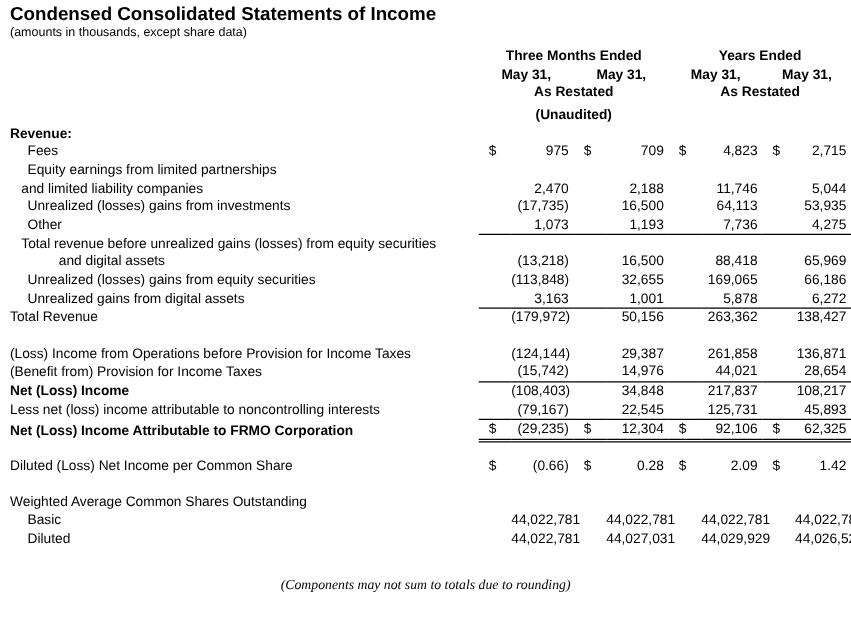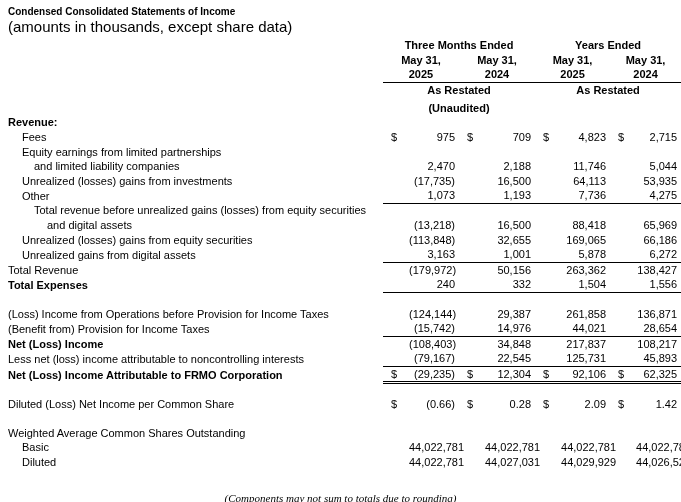--- a/index.html
+++ b/index.html
@@ -3,37 +3,37 @@
 <meta charset="utf-8">
 <style>
   * { margin:0; padding:0; box-sizing:border-box; }
   html, body { background:#ffffff; }
   body {
     width:681px; height:502px;
     font-family:"Liberation Sans", sans-serif;
     font-size:11px; color:#000;
     overflow:hidden;
   }
-  .doc-title { font-weight:700; padding:5px 0 0 8px; font-size:10px; line-height:14px; }
-  .doc-subtitle { padding:1px 0 0 8px; font-size:15px; line-height:14px; }
+  .doc-title { font-weight:700; padding:5px 0 0 8px; font-size:15px; line-height:14px; }
+  .doc-subtitle { padding:1px 0 0 8px; font-size:10px; line-height:14px; }
 
   table.statement {
     border-collapse:collapse; table-layout:fixed;
     width:681px; margin-top:4px;
   }
   td, th {
     padding:0; font-size:11px; font-weight:400;
     line-height:14.6px; height:14.6px;
     vertical-align:bottom; white-space:nowrap; overflow:visible;
   }
   th { font-weight:700; text-align:center;margin-top:36px; }
   .lbl { text-align:left; }
   .ind0 { padding-left:8px; }
   .ind1 { padding-left:22px; }
-  .ind2 { padding-left:34px; }
+  .ind2 { padding-left:17px; }
   .ind3 { padding-left:47px; }
   .b { font-weight:700;margin-top:16px; }
   .dol { text-align:left; padding-left:8px; }
   .val { text-align:right; padding-right:4px; }
   .u1 { border-bottom:1px solid #000; }
   .u2 { border-bottom:3px double #000; }
   tr.blank td { height:14px; }
   tr.hdr-pad th, tr.hdr-pad td { height:18px; }
   .doc-footer {
     margin-top:23px; text-align:center;
@@ -68,27 +68,20 @@
       </tr>
       <tr>
         <td></td>
         <th colspan="2">May 31,</th>
         <th colspan="2">May 31,</th>
         <th colspan="2">May 31,</th>
         <th colspan="2">May 31,</th>
       </tr>
       <tr>
         <td></td>
-        <th colspan="2" class="u1">2025</th>
-        <th colspan="2" class="u1">2024</th>
-        <th colspan="2" class="u1">2025</th>
-        <th colspan="2" class="u1">2024</th>
-      </tr>
-      <tr>
-        <td></td>
         <th colspan="4">As Restated</th>
         <th colspan="4">As Restated</th>
       </tr>
       <tr class="hdr-pad">
         <td></td>
         <th colspan="4">(Unaudited)</th>
         <th colspan="4"></th>
       </tr>
     </thead>
     <tbody>
@@ -206,31 +199,20 @@
           <td class="lbl ind0">Total Revenue</td>
           <td class="dol"></td>
           <td class="val">(179,972)</td>
           <td class="dol"></td>
           <td class="val">50,156</td>
           <td class="dol"></td>
           <td class="val">263,362</td>
           <td class="dol"></td>
           <td class="val">138,427</td>
         </tr>
-        <tr>
-          <td class="lbl ind0 b">Total Expenses</td>
-          <td class="dol u1"></td>
-          <td class="val u1">240</td>
-          <td class="dol u1"></td>
-          <td class="val u1">332</td>
-          <td class="dol u1"></td>
-          <td class="val u1">1,504</td>
-          <td class="dol u1"></td>
-          <td class="val u1">1,556</td>
-        </tr>
         <tr class="blank">
           <td colspan="9"></td>
         </tr>
         <tr>
           <td class="lbl ind0">(Loss) Income from Operations before Provision for Income Taxes</td>
           <td class="dol"></td>
           <td class="val">(124,144)</td>
           <td class="dol"></td>
           <td class="val">29,387</td>
           <td class="dol"></td>

